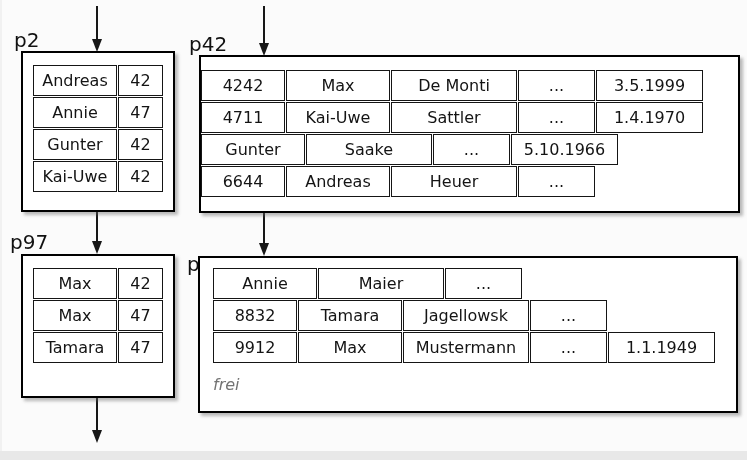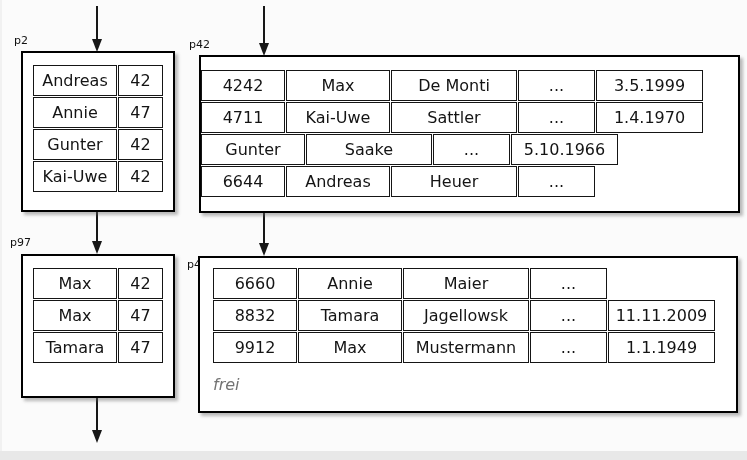--- a/index.html
+++ b/index.html
@@ -16,21 +16,21 @@
   .edge-strip {
     position: absolute; left: 0; top: 0; width: 2px; height: 100%;
     background: #f1f1f1;
   }
   .footer-bar {
     position: absolute; left: 0; top: 451px; width: 100%; height: 9px;
     background: #e8e8e8;
   }
   .page-label {
     position: absolute;
-    font-size: 11px;
+    font-size: 20px;
     line-height: 17px;
     font-weight: 500;
     color: #111;
     white-space: nowrap;
   }
   .page-box {
     position: absolute;
     background: #ffffff;
     border: 2px solid #000000;
     box-shadow: 3px 3px 3px rgba(105,105,105,0.45);
@@ -176,31 +176,29 @@
       <div class="row">
         <div class="cell c-key">Tamara</div>
         <div class="cell c-ptr">47</div>
       </div>
     </div>
   </div>
 
   <div class="page-box" style="left:198px; top:256px; width:540px; height:157px;">
     <div class="tbl" style="left:13px; top:10px;">
       <div class="row">
-        <div class="cell c-id">6660</div>
         <div class="cell c-first">Annie</div>
         <div class="cell c-last">Maier</div>
         <div class="cell c-dots">...</div>
       </div>
       <div class="row">
         <div class="cell c-id">8832</div>
         <div class="cell c-first">Tamara</div>
         <div class="cell c-last">Jagellowsk</div>
         <div class="cell c-dots">...</div>
-        <div class="cell c-date">11.11.2009</div>
       </div>
       <div class="row">
         <div class="cell c-id">9912</div>
         <div class="cell c-first">Max</div>
         <div class="cell c-last">Mustermann</div>
         <div class="cell c-dots">...</div>
         <div class="cell c-date">1.1.1949</div>
       </div>
     </div>
     <div class="free-text" style="left:13px; top:118px;">frei</div>

